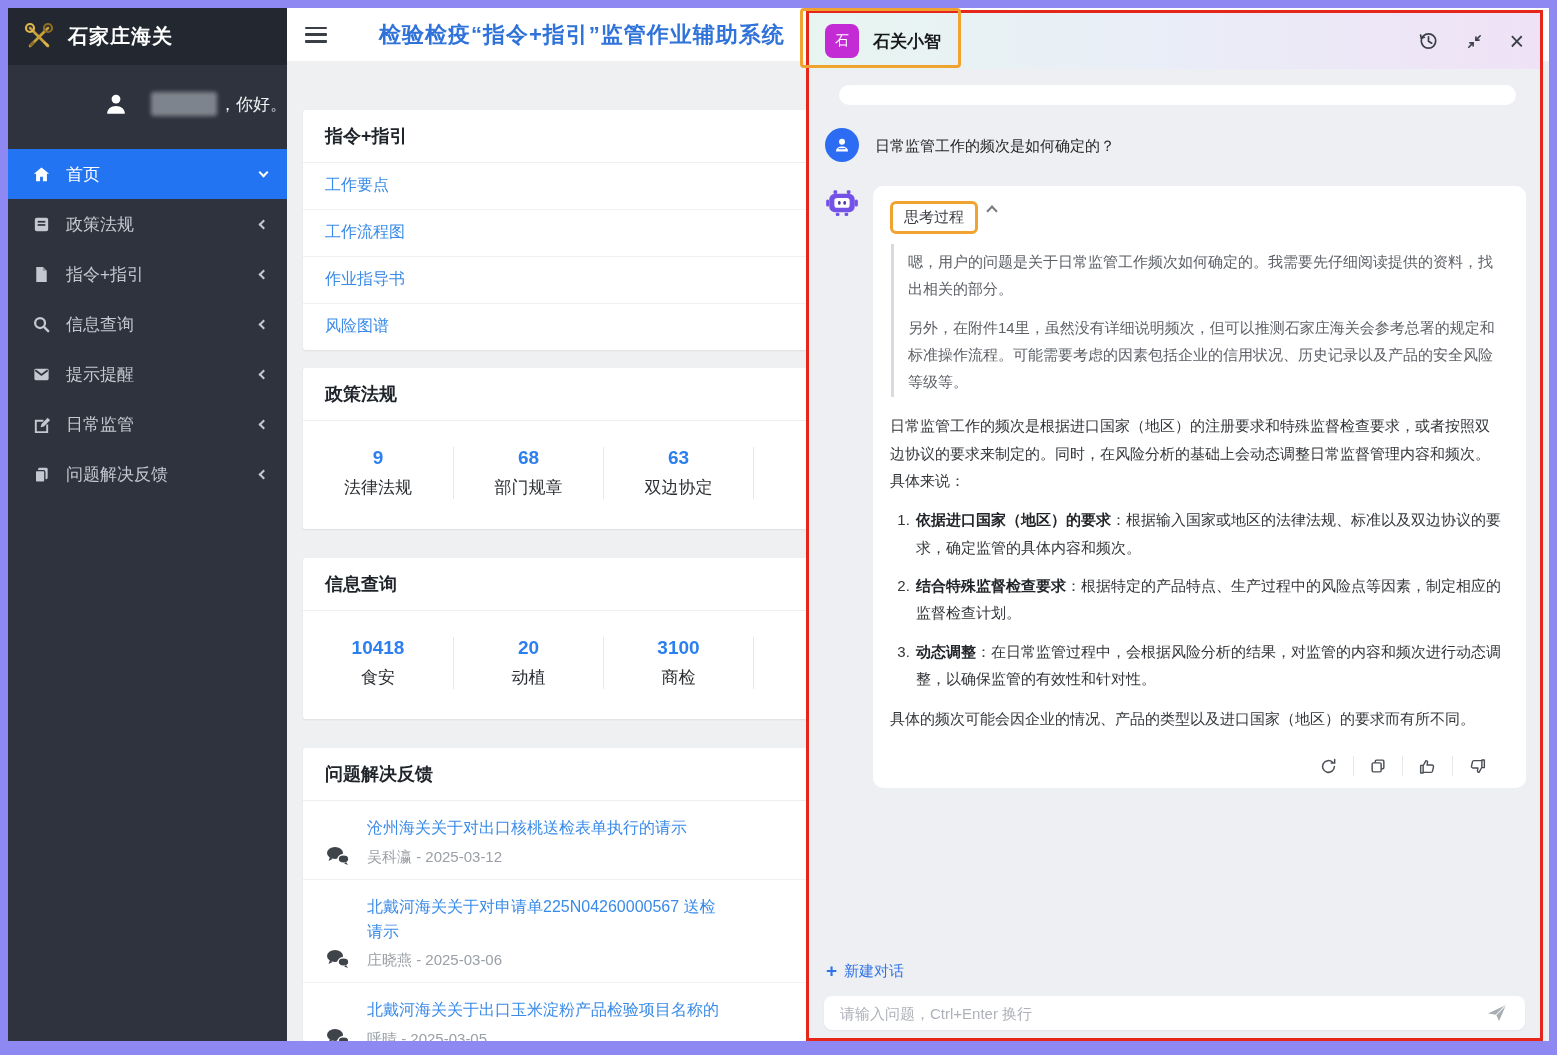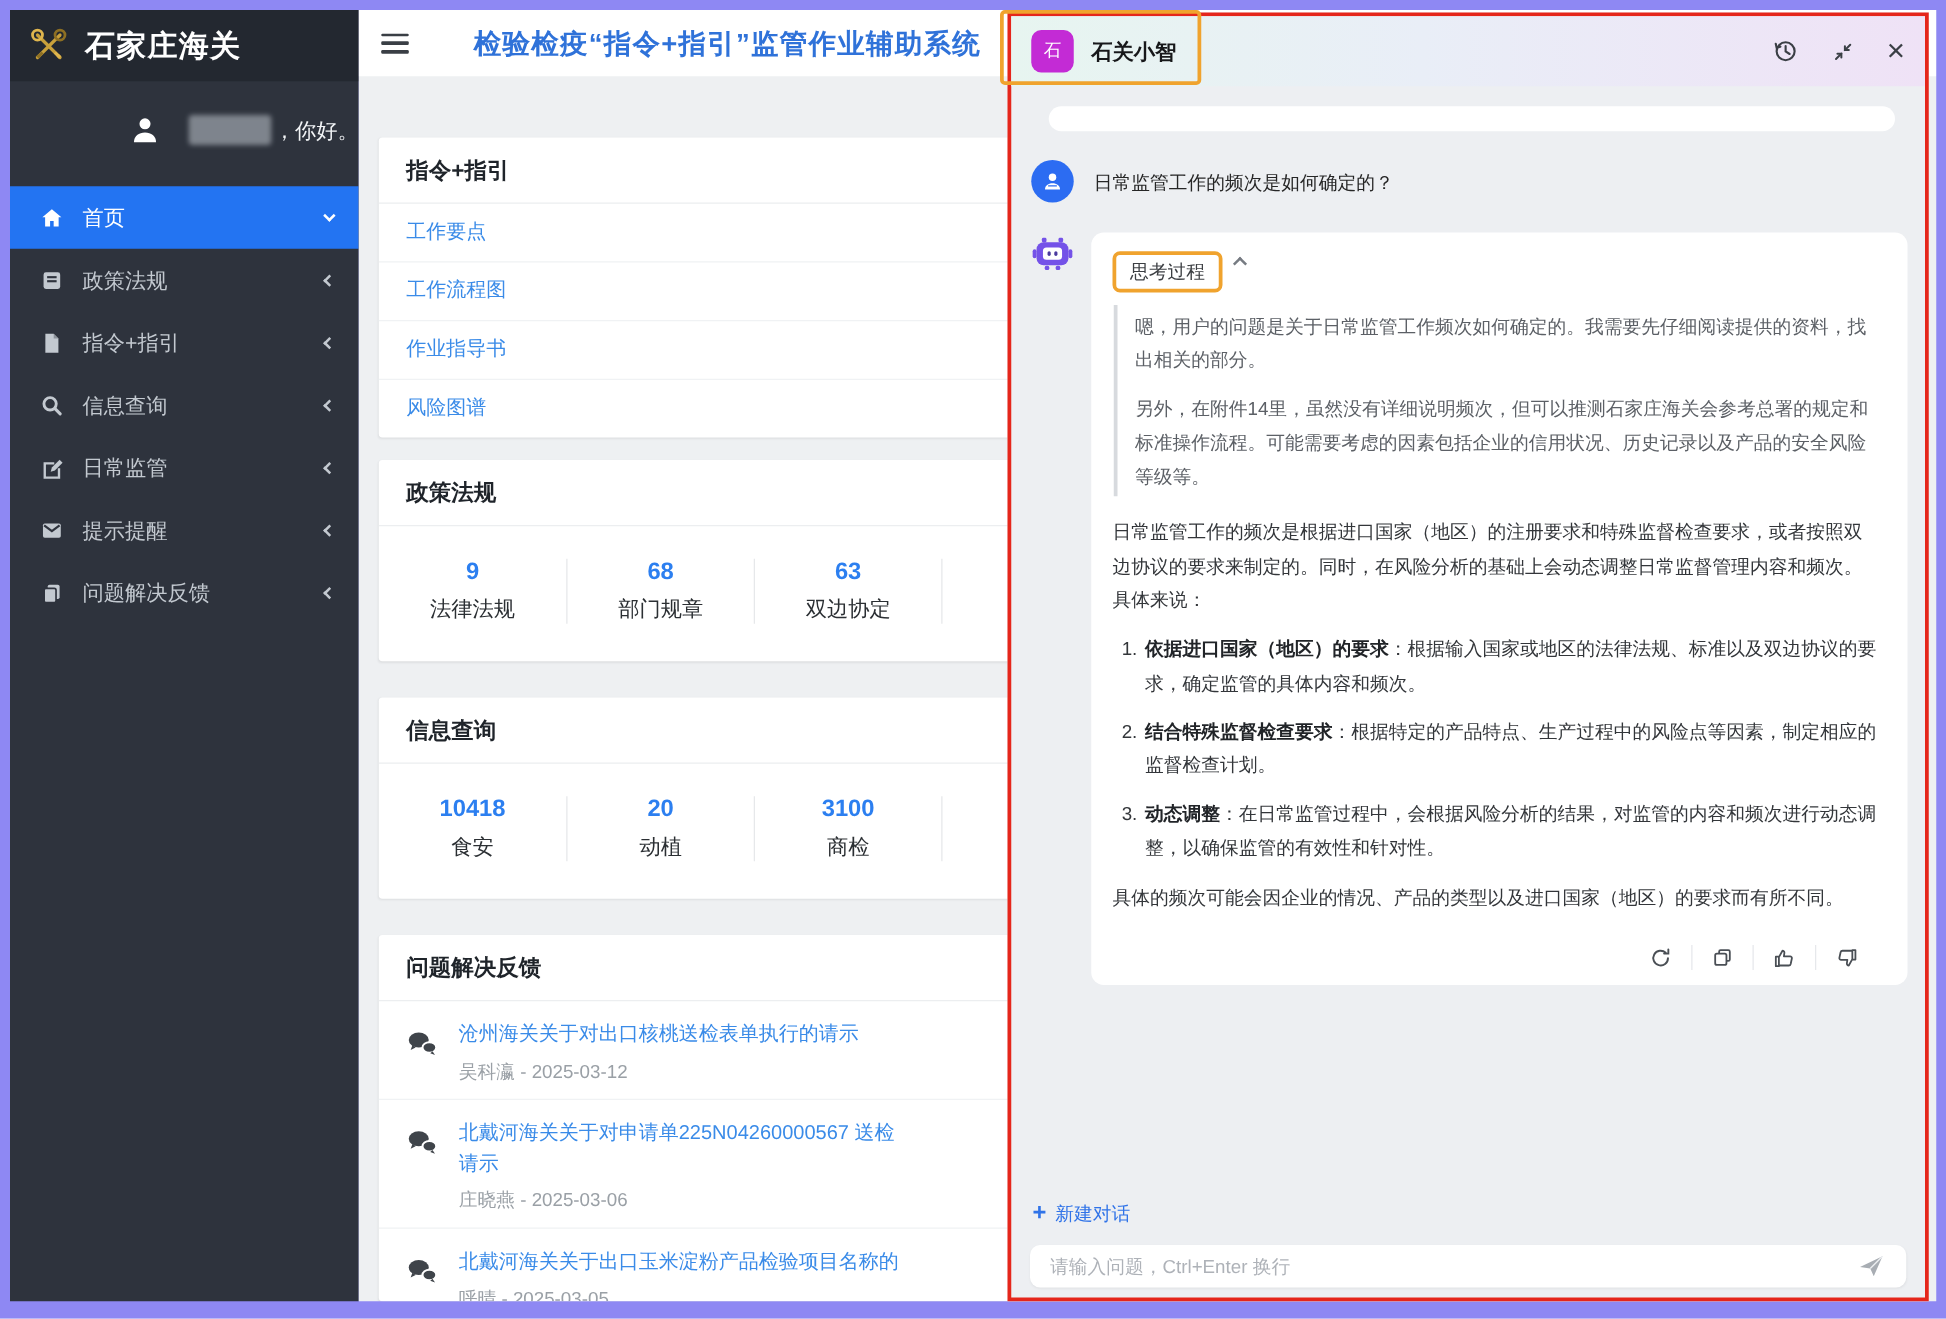--- a/index.html
+++ b/index.html
@@ -4,21 +4,21 @@
 <style>
   * { margin:0; padding:0; box-sizing:border-box; }
   html,body { width:1557px; height:1055px; overflow:hidden; }
   body { font-family:"Liberation Sans","DejaVu Sans",sans-serif; }
   #stage { position:relative; width:1557px; height:1055px; background:#8e88f3; }
 
   
   .sidebar { position:absolute; left:8px; top:8px; width:279px; height:1033px; background:#2e333d; overflow:hidden; }
   .brand { height:57px; background:#232830; display:flex; align-items:center; padding:0 14px; }
   .brand-logo { width:34px; height:34px; flex:0 0 34px; }
-  .brand-name { color:#fff; font-size:24px; font-weight:bold; margin-left:12px; letter-spacing:1px; }
+  .brand-name { color:#fff; font-size:20px; font-weight:bold; margin-left:12px; letter-spacing:1px; }
   .greet { display:flex; align-items:center; padding:26px 0 22px 30px;justify-content:flex-end; }
   .greet-icon { width:26px; height:26px; }
   .redacted { display:inline-block; width:66px; height:24px; background:#8d939b; border-radius:3px; margin-left:22px; filter:blur(2px); opacity:.85; }
   .greet-text { color:#f2f4f6; font-size:17px; margin-left:2px; }
   .menu { margin-top:10px; }
   .mi { height:50px; display:flex; align-items:center; padding:0 20px 0 24px; color:#c3c9d0; cursor:pointer; }
   .mi .mi-icon { width:19px; height:19px; flex:0 0 19px; }
   .mi .mi-label { font-size:17px; margin-left:15px; flex:1; }
   .mi.active { background:#2374f2; color:#fff; }
   .chev { display:inline-block; width:7px; height:7px; border-left:2px solid currentColor; border-bottom:2px solid currentColor; }
@@ -34,21 +34,21 @@
   .topbar-title { color:#2f72d9; font-size:22px; font-weight:bold; margin-left:52px; letter-spacing:1px; }
   .card { position:absolute; left:16px; width:962px; background:#fff; border-radius:3px; box-shadow:0 1px 2px rgba(0,0,0,.07); overflow:hidden; }
   .card-title { font-size:18px; font-weight:bold; color:#1f242a; padding:14px 22px; border-bottom:1px solid #eceef0; }
   .link-row { display:block; padding:12px 22px 13px; font-size:16px; color:#3a8be8; border-bottom:1px solid #f0f2f4; cursor:pointer; }
   .link-row:last-child { border-bottom:none; }
   .stats { display:flex; padding:26px 0 30px; }
   .stat { width:150px; text-align:center; cursor:pointer; }
   .stat + .stat { border-left:1px solid #e6e8ea; }
   .stat-val { color:#2c7ff0; font-size:19px; font-weight:bold; }
   .stat-lab { color:#2b2f33; font-size:17px; margin-top:7px; }
-  .fb-item { display:flex; padding:15px 22px 12px; border-bottom:1px solid #f0f2f4; cursor:pointer; }
+  .fb-item { display:flex; padding:15px 22px 12px; border-bottom:1px solid #f0f2f4; cursor:pointer;align-items:flex-end; }
   .fb-item:last-child { border-bottom:none; }
   .fb-ic { width:26px; height:22px; flex:0 0 26px; margin-top:8px; }
   .fb-body { margin-left:16px; }
   .fb-title { color:#3a8be8; font-size:16px; line-height:1.55; white-space:pre-line; }
   .fb-meta { color:#9aa0a6; font-size:15px; margin-top:7px; }
 
   
   .chat { position:absolute; left:806px; top:10px; width:737px; height:1031px; background:#edeff2; border:3px solid #e5261b; display:flex; flex-direction:column; }
   .chat-header { height:56px; flex:0 0 56px; background:linear-gradient(90deg,#e7f5f0 0%,#e9eef7 45%,#efe2f6 100%); display:flex; align-items:center; padding:0 16px; }
   .bot-badge { width:34px; height:34px; border-radius:8px; background:#c32bd5; color:#fff; font-size:14px; display:flex; align-items:center; justify-content:center; }
@@ -145,32 +145,32 @@
       <div class="mi">
         <svg class="mi-icon" viewBox="0 0 20 20">
             <circle cx="8.5" cy="8.5" r="5.2" fill="none" stroke="#c3c9d0" stroke-width="2.4"></circle>
             <line x1="12.6" y1="12.6" x2="17" y2="17" stroke="#c3c9d0" stroke-width="2.6" stroke-linecap="round"></line>
           </svg>
         <span class="mi-label">信息查询</span>
         <span class="chev left"></span>
       </div>
       <div class="mi">
         <svg class="mi-icon" viewBox="0 0 20 20">
+            <rect x="2.5" y="4" width="15" height="12" rx="1.5" fill="#c3c9d0"></rect>
+            <path d="M3.5 5.5l6.5 5 6.5-5" fill="none" stroke="#2e333d" stroke-width="1.8"></path>
+          </svg>
+        <span class="mi-label">提示提醒</span>
+        <span class="chev left"></span>
+      </div>
+      <div class="mi">
+        <svg class="mi-icon" viewBox="0 0 20 20">
             <path d="M3 5h9v2H5v10h10v-7h2v9H3z" fill="#c3c9d0"></path>
             <path d="M9 13l1-3.5 6.5-6.5 2.5 2.5-6.5 6.5z" fill="#c3c9d0"></path>
           </svg>
         <span class="mi-label">日常监管</span>
-        <span class="chev left"></span>
-      </div>
-      <div class="mi">
-        <svg class="mi-icon" viewBox="0 0 20 20">
-            <rect x="2.5" y="4" width="15" height="12" rx="1.5" fill="#c3c9d0"></rect>
-            <path d="M3.5 5.5l6.5 5 6.5-5" fill="none" stroke="#2e333d" stroke-width="1.8"></path>
-          </svg>
-        <span class="mi-label">提示提醒</span>
         <span class="chev left"></span>
       </div>
       <div class="mi">
         <svg class="mi-icon" viewBox="0 0 20 20">
             <rect x="6.5" y="3" width="10" height="12" rx="1.5" fill="#c3c9d0"></rect>
             <rect x="3.5" y="6" width="10" height="12" rx="1.5" fill="#c3c9d0" stroke="#2e333d" stroke-width="1.4"></rect>
           </svg>
         <span class="mi-label">问题解决反馈</span>
         <span class="chev left"></span>
       </div>

